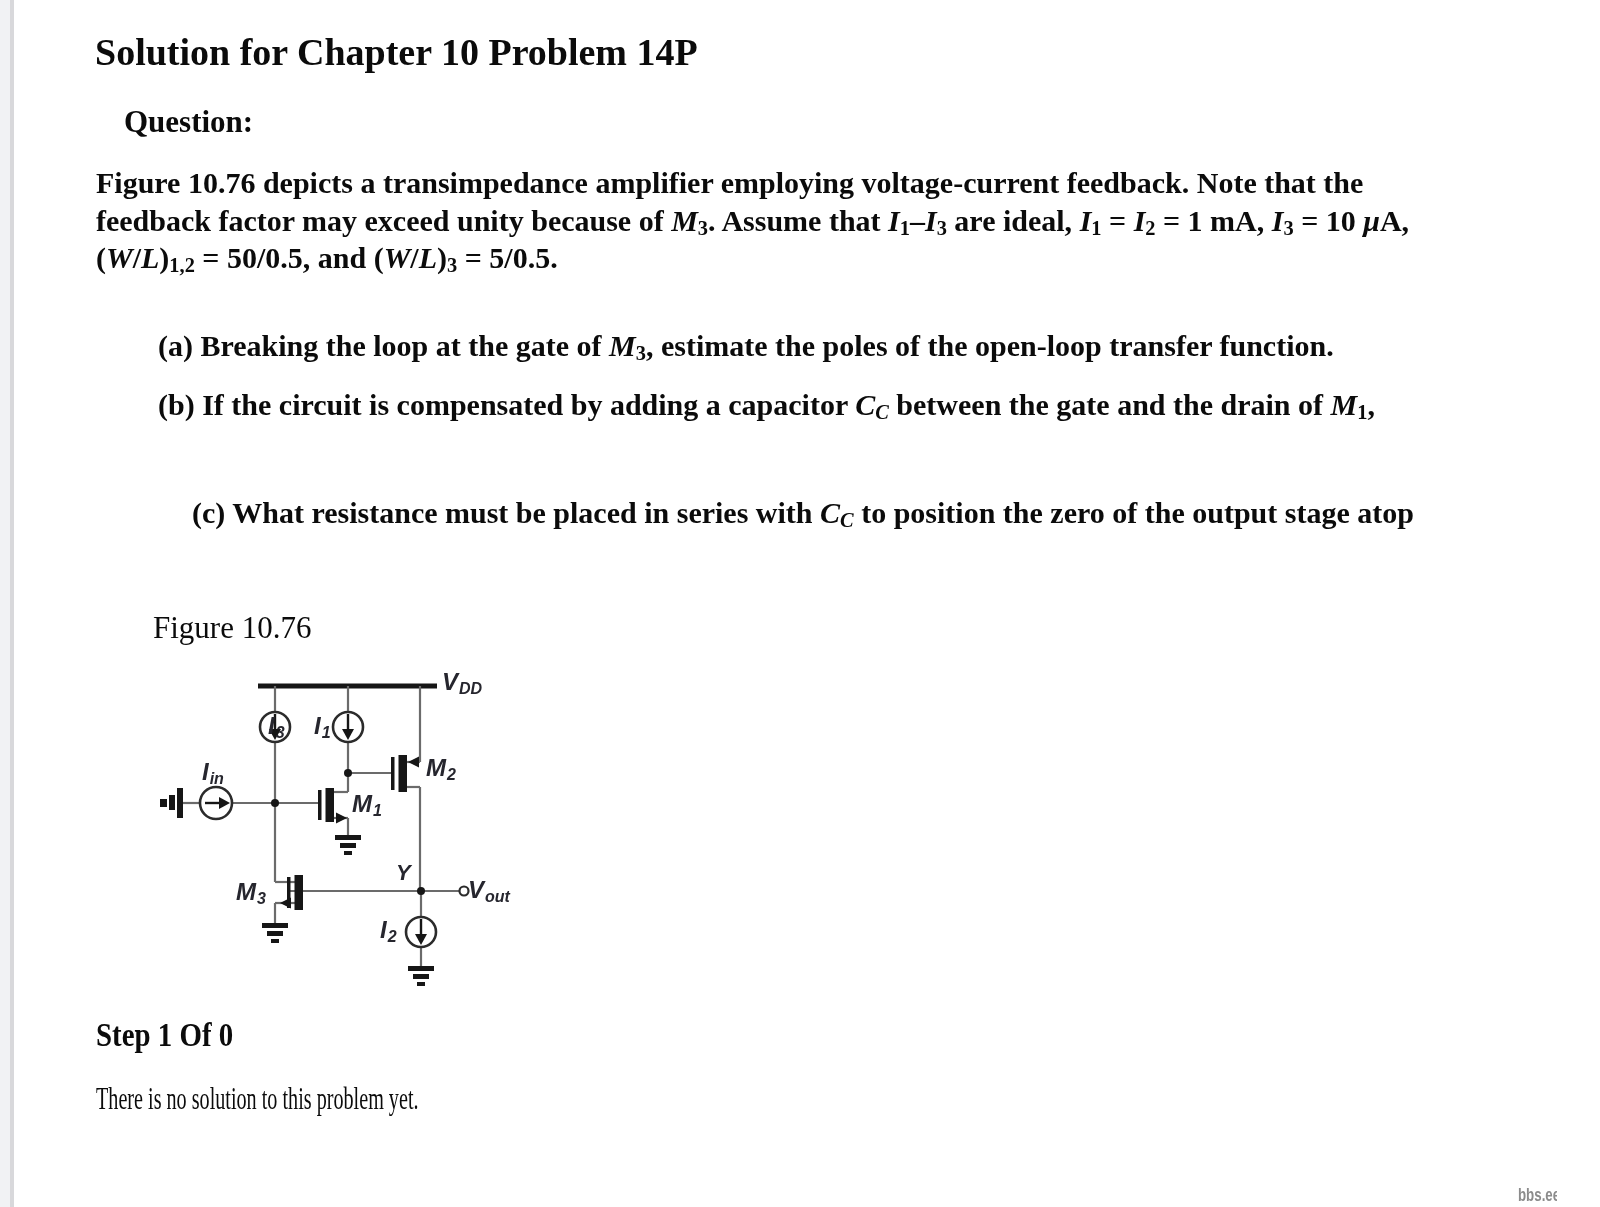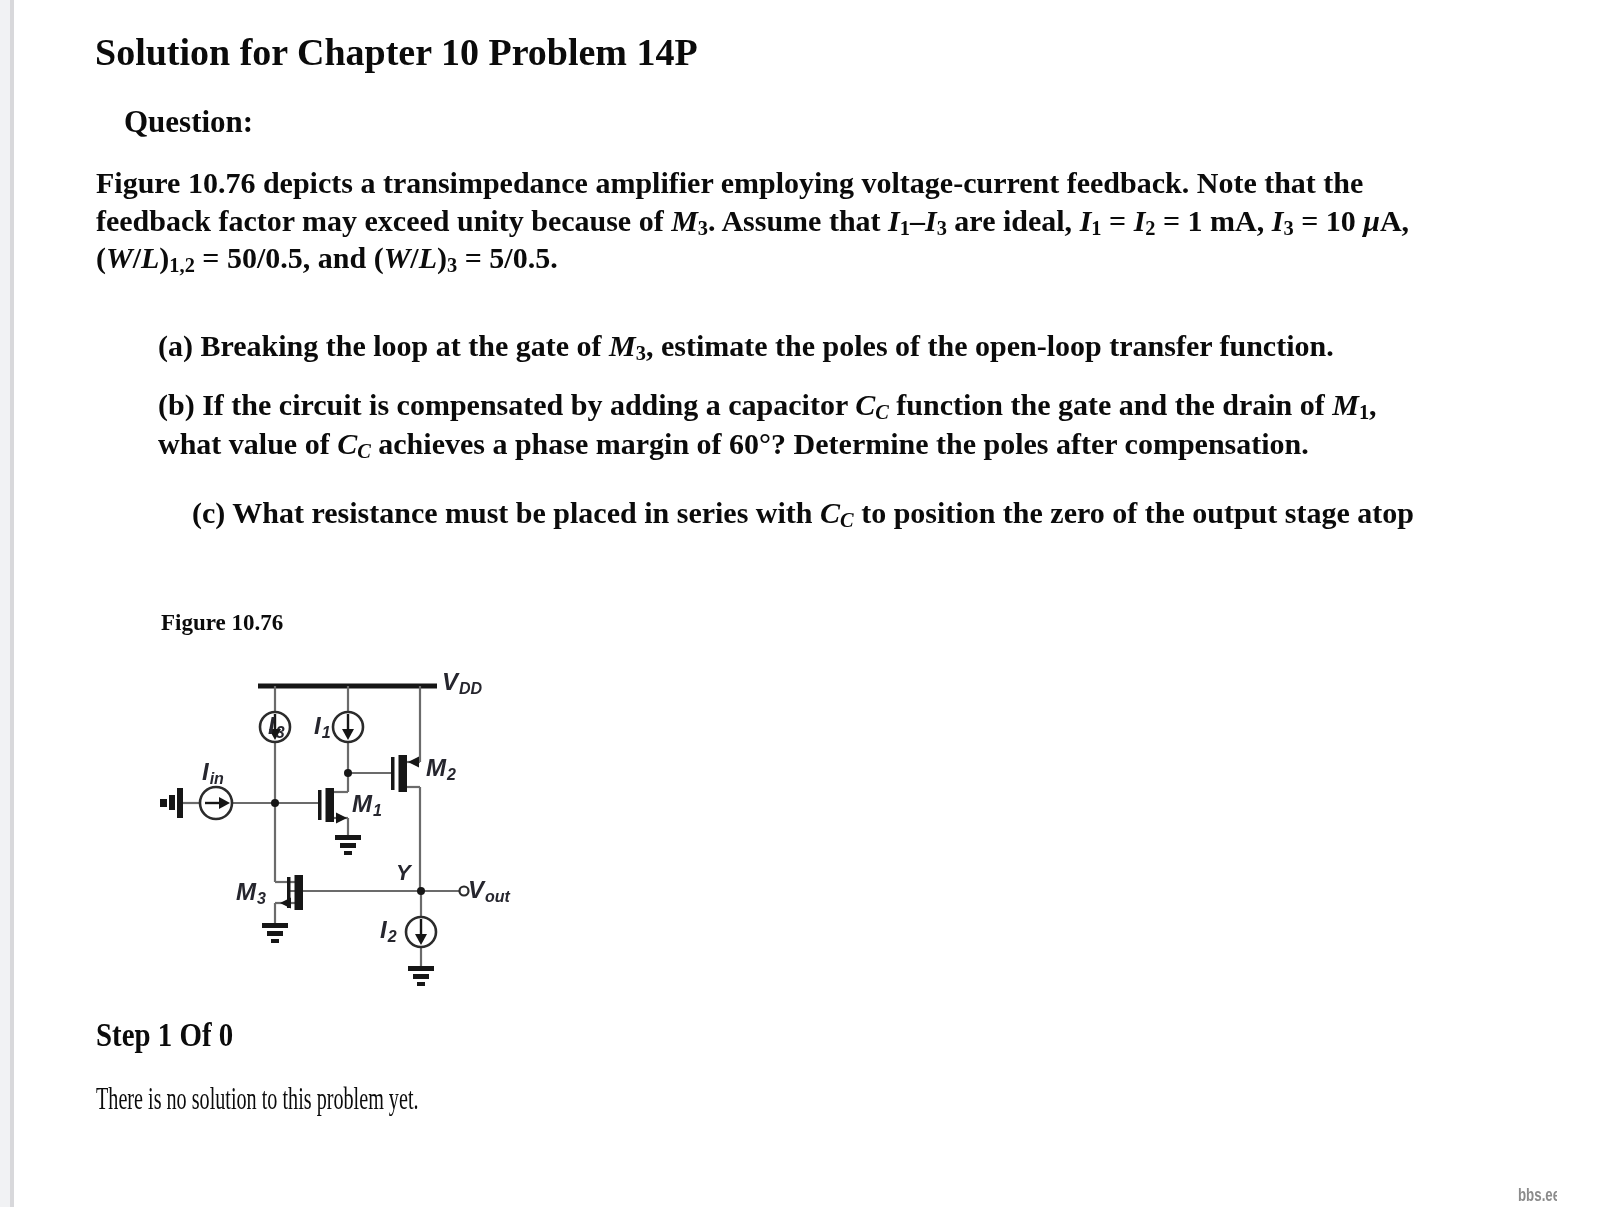--- a/index.html
+++ b/index.html
@@ -21,21 +21,21 @@
   .title    { left:95px;  top:30px;  font-size:38px; font-weight:bold; white-space:nowrap; }
   .qhead    { left:96px;  top:104px; font-size:31px; font-weight:bold;margin-left:28px; }
   .intro    { left:96px;  top:166px; font-size:30px; font-weight:bold; }
   .intro .tline { height:37.5px; white-space:nowrap; }
   .item     { left:158px; font-size:30px; font-weight:bold; }
   .item .tline { height:39px; white-space:nowrap; }
   .item-a   { top:329px; }
   .item-b   { top:388px; }
   .item-c   { top:496px; }
   .item-c .tline { height:40px;margin-left:34px; }
-  .figcap   { left:161px; top:610px; font-size:23px; font-weight:bold; }
+  .figcap   { left:153px; top:610px; font-size:31px; font-weight:normal; }
   .stephead { left:96px;  top:1016px; font-size:34px; font-weight:bold;
               transform:scaleX(0.85); transform-origin:left top; white-space:nowrap; }
   .nosol    { left:96px;  top:1080px; font-size:32px; font-weight:normal;
               transform:scaleX(0.63); transform-origin:left top; white-space:nowrap; }
   .watermark{ left:1518px; top:1184px; font-family:"Liberation Sans",sans-serif;
               font-size:19px; font-weight:bold; color:#8b8b8b;
               transform:scaleX(0.70); transform-origin:left top; white-space:nowrap; z-index:5; }
 
   .figure { left:150px; top:650px; width:400px; height:360px; }
   .flabel { position:absolute; font-family:"Liberation Sans",sans-serif;
@@ -74,22 +74,21 @@
   <div class="abs intro">
       <div class="tline"><span>Figure 10.76 depicts a transimpedance amplifier employing voltage-current feedback. Note that the</span></div>
       <div class="tline"><span>feedback factor may exceed unity because of </span><span class="it">M</span><sub>3</sub><span>. Assume that </span><span class="it">I</span><sub>1</sub><span>–</span><span class="it">I</span><sub>3</sub><span> are ideal, </span><span class="it">I</span><sub>1</sub><span> = </span><span class="it">I</span><sub>2</sub><span> = 1 mA, </span><span class="it">I</span><sub>3</sub><span> = 10 </span><span class="it">μ</span><span>A,</span></div>
       <div class="tline"><span>(</span><span class="it">W</span><span>/</span><span class="it">L</span><span>)</span><sub>1,2</sub><span> = 50/0.5, and (</span><span class="it">W</span><span>/</span><span class="it">L</span><span>)</span><sub>3</sub><span> = 5/0.5.</span></div>
     </div>
 
   <div class="abs item item-a">
       <div class="tline"><span>(a) Breaking the loop at the gate of </span><span class="it">M</span><sub>3</sub><span>, estimate the poles of the open-loop transfer function.</span></div>
     </div>
   <div class="abs item item-b">
-      <div class="tline"><span>(b) If the circuit is compensated by adding a capacitor </span><span class="it">C</span><sub class="it">C</sub><span> function the gate and the drain of </span><span class="it">M</span><sub>1</sub><span>,</span></div>
-      <div class="tline"><span>what value of </span><span class="it">C</span><sub class="it">C</sub><span> achieves a phase margin of 60°? Determine the poles after compensation.</span></div>
+      <div class="tline"><span>(b) If the circuit is compensated by adding a capacitor </span><span class="it">C</span><sub class="it">C</sub><span> between the gate and the drain of </span><span class="it">M</span><sub>1</sub><span>,</span></div>
     </div>
   <div class="abs item item-c">
       <div class="tline"><span>(c) What resistance must be placed in series with </span><span class="it">C</span><sub class="it">C</sub><span> to position the zero of the output stage atop</span></div>
     </div>
 
   <div class="abs figcap">Figure 10.76</div>
 
   <div class="abs figure">
     <svg width="400" height="360" viewBox="0 0 400 360">
 

